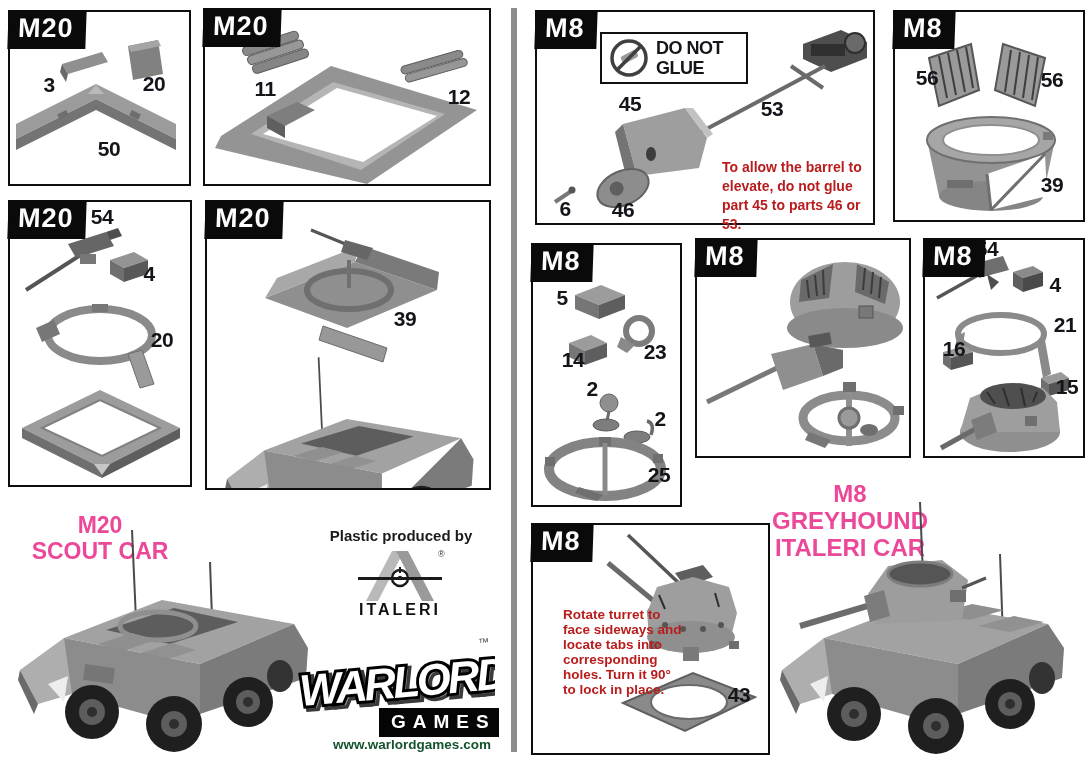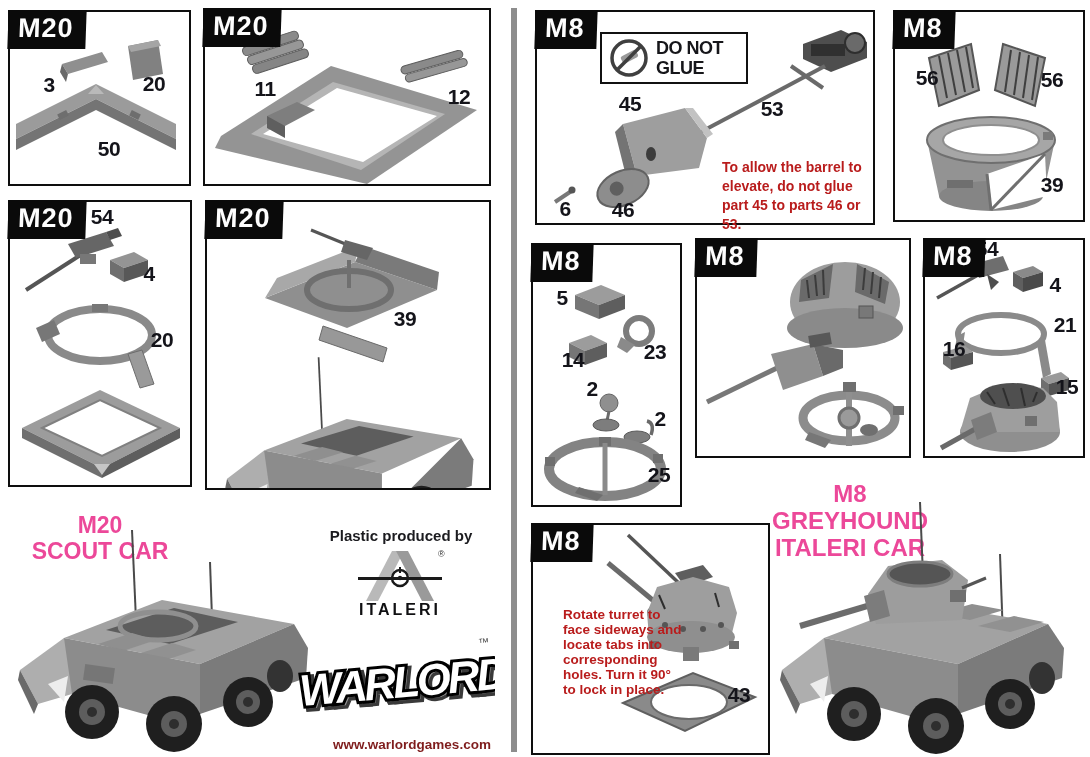--- a/index.html
+++ b/index.html
@@ -18,21 +18,21 @@
   .vtitle .l1,.vtitle .l2{display:block;font-size:23px;letter-spacing:0;}
   .warnbox{position:absolute;border:2px solid #111;background:#fff;display:flex;align-items:center;
            padding:2px 8px 2px 6px;box-sizing:border-box;}
   .warntext{font-size:18px;font-weight:900;line-height:20px;letter-spacing:-0.5px;margin-left:6px;}
   .credit-line{position:absolute;font-weight:700;text-align:center;color:#1b1b1f;}
   .italeri-word{position:absolute;font-weight:900;font-size:16px;letter-spacing:3px;
                 text-align:center;color:#101012;}
   .warlord{position:absolute;}
   .games-box{position:absolute;background:#050505;color:#fff;font-weight:700;font-size:19px;
              letter-spacing:7px;padding:3px 6px 4px 12px;text-align:center;}
-  .website{position:absolute;font-size:13.5px;font-weight:700;color:#7f1d1d;text-align:center;}
+  .website{position:absolute;font-size:13.5px;font-weight:700;color:#14532d;text-align:center;}
 </style>
 </head>
 <body>
 
 <div class="sheet">
 
   <div class="divider"></div>
 
   <div class="panel" style="left:8px;top:10px;width:183px;height:176px;">
     <svg class="art" width="179" height="172" viewBox="0 0 179 172">
@@ -179,20 +179,21 @@
   <div class="italeri-word" style="left:330px;top:601px;width:140px;">ITALERI</div>
 
   <div class="warlord" style="left:293px;top:638px;width:202px;height:119px;">
     <svg width="202" height="84" viewBox="0 0 202 84">
       <g transform="rotate(-5 100 42)">
         <text x="6" y="60" font-family="Liberation Sans, sans-serif" font-size="44" font-weight="900" font-style="italic" letter-spacing="-3" fill="#9a9a9a" stroke="#3a3a3a" stroke-width="7" paint-order="stroke" transform="translate(3,3)">WARLORD</text>
         <text x="6" y="60" font-family="Liberation Sans, sans-serif" font-size="44" font-weight="900" font-style="italic" letter-spacing="-3" fill="#ffffff" stroke="#000000" stroke-width="6" paint-order="stroke">WARLORD</text>
         <text x="188" y="16" font-size="11" fill="#444">™</text>
       </g>
     </svg>
+    <div class="games-box" style="left:86px;top:70px;width:102px;">GAMES</div>
     <div class="website" style="left:36px;top:99px;width:166px;">www.warlordgames.com</div>
   </div>
 
   <div class="panel" style="left:535px;top:10px;width:340px;height:215px;">
     <svg class="art" width="336" height="211" viewBox="0 0 336 211">
 
       <polygon points="266,32 304,18 330,30 330,46 294,60 266,47" fill="#4e4e4e"></polygon>
       <circle cx="318" cy="31" r="10" fill="#6a6a6a" stroke="#2e2e2e" stroke-width="2"></circle>
       <rect x="274" y="32" width="34" height="12" fill="#303030"></rect>
 

